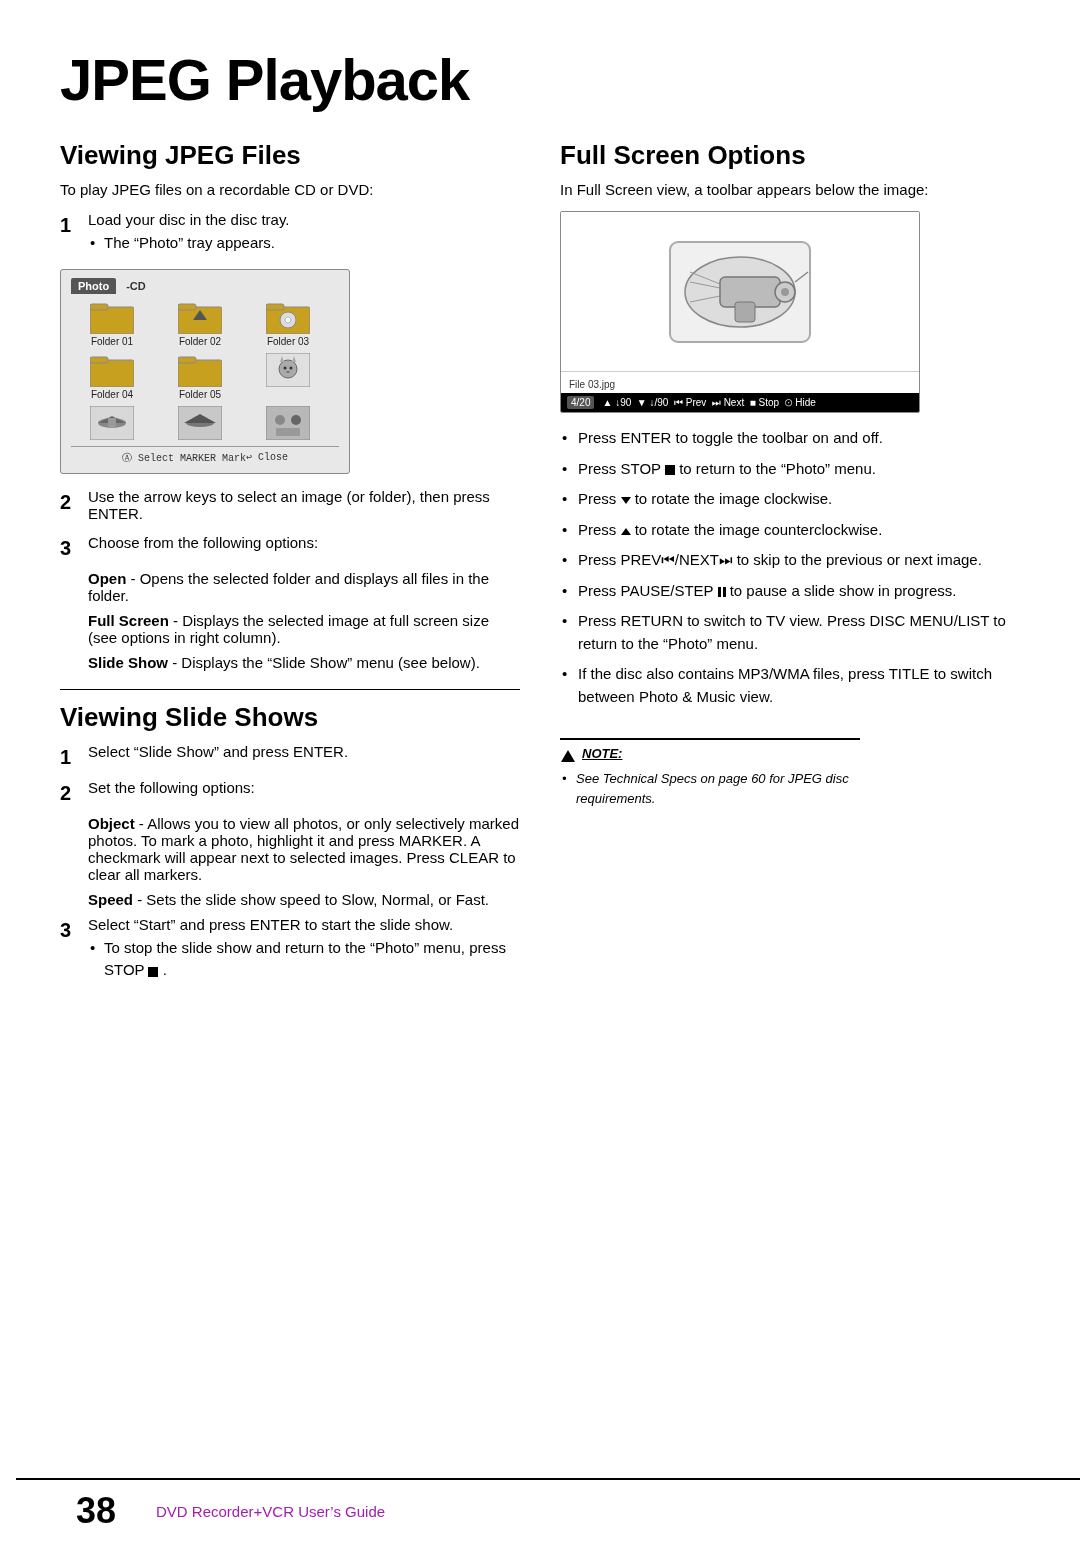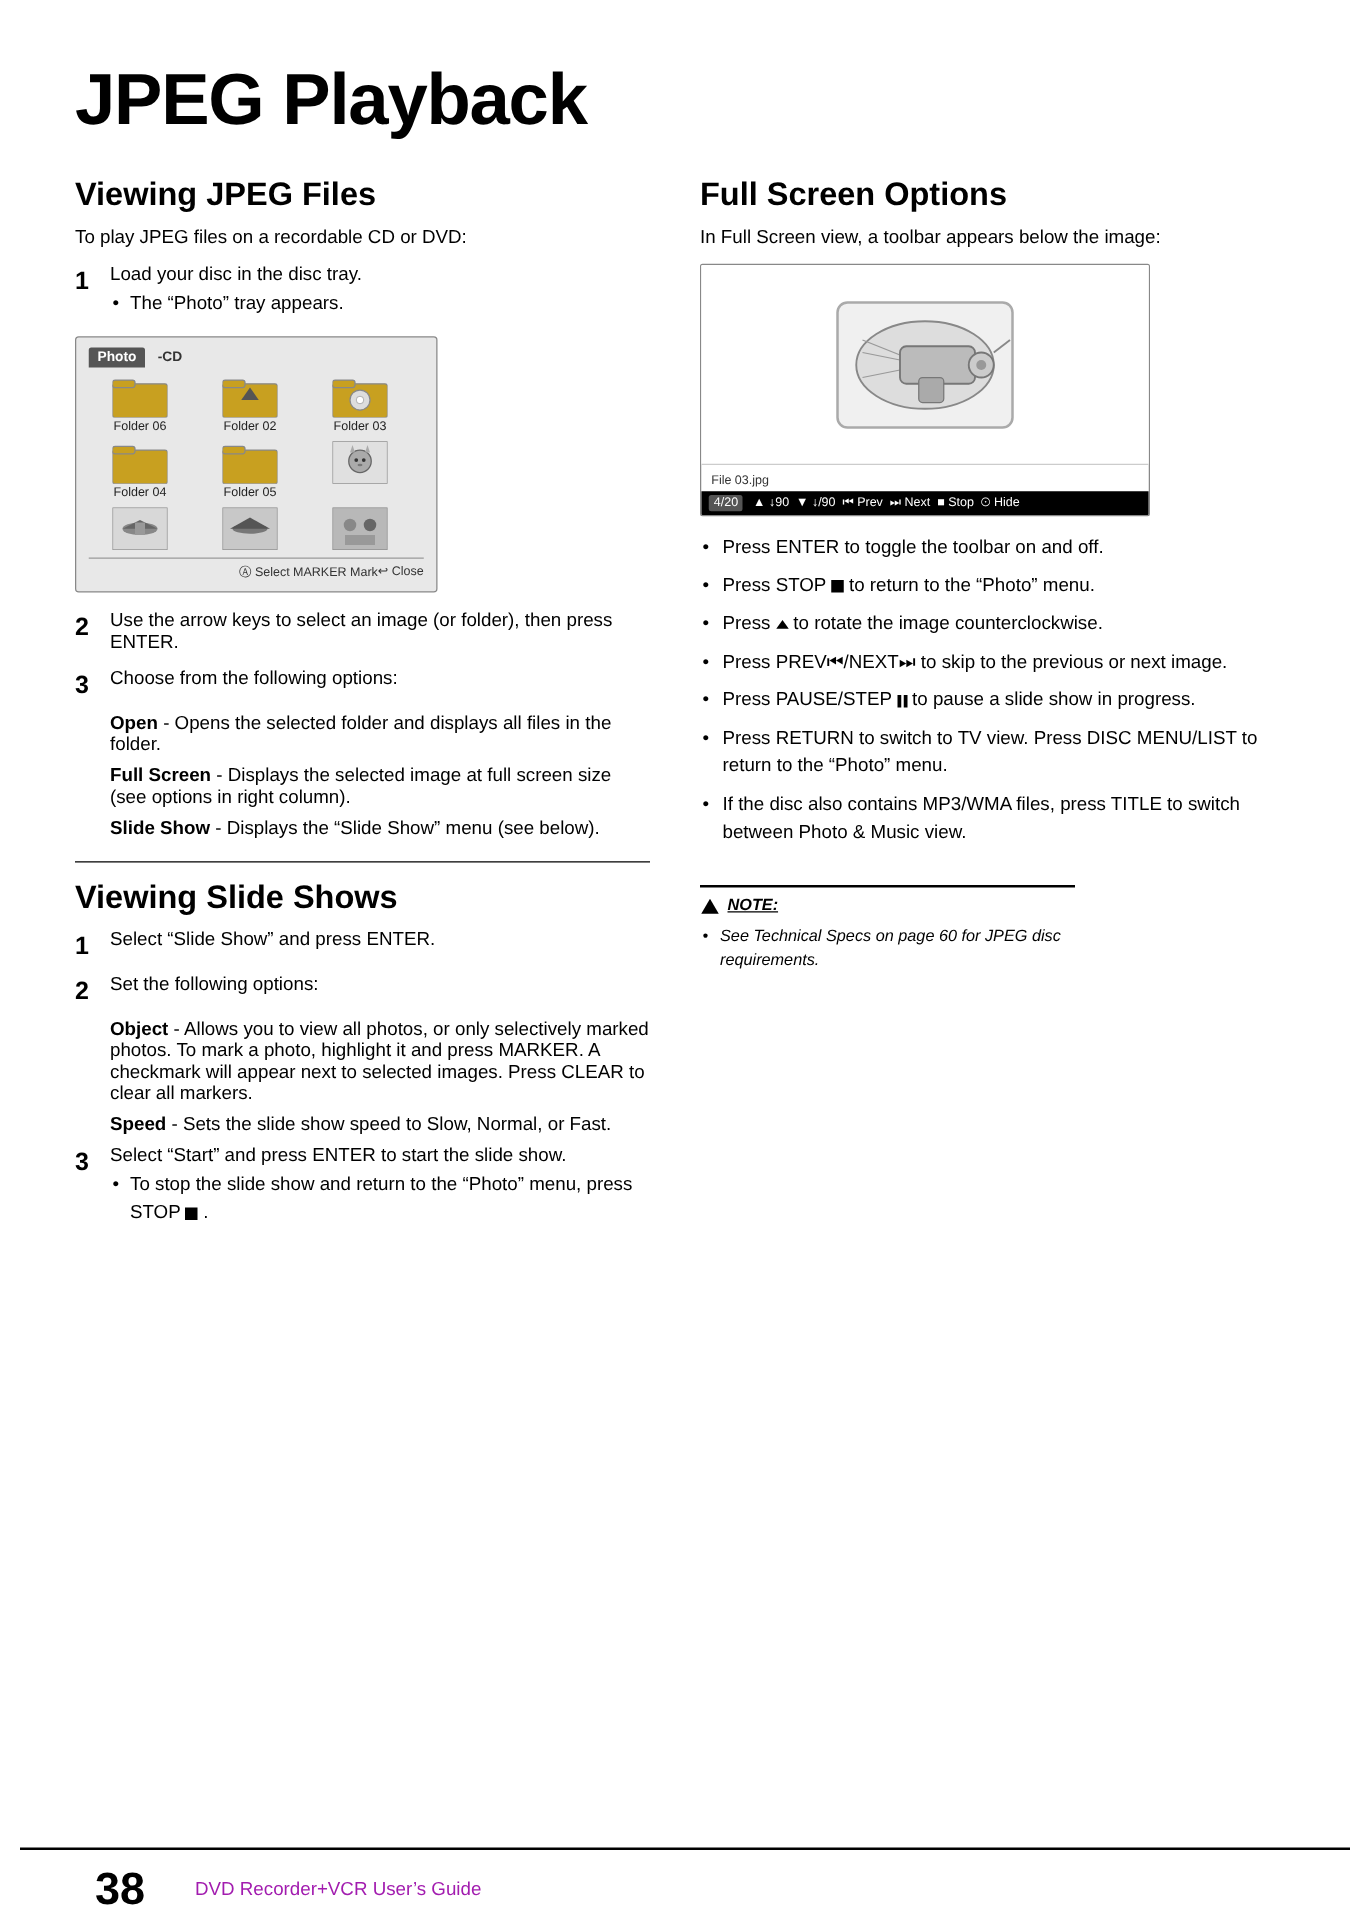--- a/index.html
+++ b/index.html
@@ -122,25 +122,26 @@
     .folder-label {
       font-size: 10px;
       color: #222;
     }
     .folder-img-icon {
       width: 44px;
       height: 34px;
     }
     .photo-menu-footer {
       display: flex;
-      justify-content: flex-end;
+      justify-content: center;
       font-size: 10px;
       color: #333;
       border-top: 1px solid #999;
       padding-top: 4px;
+      font-family: Liberation Mono, monospace;
     }
     
     .fullscreen-preview {
       border: 1.5px solid #888;
       border-radius: 2px;
       margin: 10px 0 14px 0;
       background: #fff;
       width: 360px;
       overflow: hidden;
     }
@@ -317,21 +318,21 @@
           <span class="photo-cd">-CD</span>
         </div>
 
         <div class="folder-grid">
 
           <div class="folder-item">
             <svg class="folder-icon" viewBox="0 0 44 34">
               <rect x="0" y="7" width="44" height="27" rx="2" fill="#c8a020" stroke="#888" stroke-width="1"></rect>
               <rect x="0" y="4" width="18" height="6" rx="2" fill="#c8a020" stroke="#888" stroke-width="1"></rect>
             </svg>
-            <span class="folder-label">Folder 06</span>
+            <span class="folder-label">Folder 01</span>
           </div>
 
           <div class="folder-item">
             <svg class="folder-icon" viewBox="0 0 44 34">
               <rect x="0" y="7" width="44" height="27" rx="2" fill="#c8a020" stroke="#888" stroke-width="1"></rect>
               <rect x="0" y="4" width="18" height="6" rx="2" fill="#c8a020" stroke="#888" stroke-width="1"></rect>
 
               <polygon points="22,10 29,20 15,20" fill="#555"></polygon>
             </svg>
             <span class="folder-label">Folder 02</span>
@@ -508,20 +509,21 @@
         </div>
         <div class="fullscreen-toolbar">
           <span class="toolbar-counter">4/20</span>
           <span>▲ ↓90&nbsp; ▼ ↓/90&nbsp; ⏮ Prev&nbsp; ⏭ Next&nbsp; ■ Stop&nbsp; ⊙ Hide</span>
         </div>
       </div>
 
       <ul class="right-bullets">
         <li>Press ENTER to toggle the toolbar on and off.</li>
         <li>Press STOP <span class="icon-stop"></span> to return to the “Photo” menu.</li>
+        <li>Press <span class="arrow-down"></span> to rotate the image clockwise.</li>
         <li>Press <span class="arrow-up"></span> to rotate the image counterclockwise.</li>
         <li>Press PREV⏮/NEXT⏭ to skip to the previous or next image.</li>
         <li>Press PAUSE/STEP <span class="icon-pause">
               <span></span>
               <span></span>
             </span> to pause a slide show in progress.</li>
         <li>Press RETURN to switch to TV view. Press DISC MENU/LIST to return to the “Photo” menu.</li>
         <li>If the disc also contains MP3/WMA files, press TITLE to switch between Photo &amp; Music view.</li>
       </ul>
 

